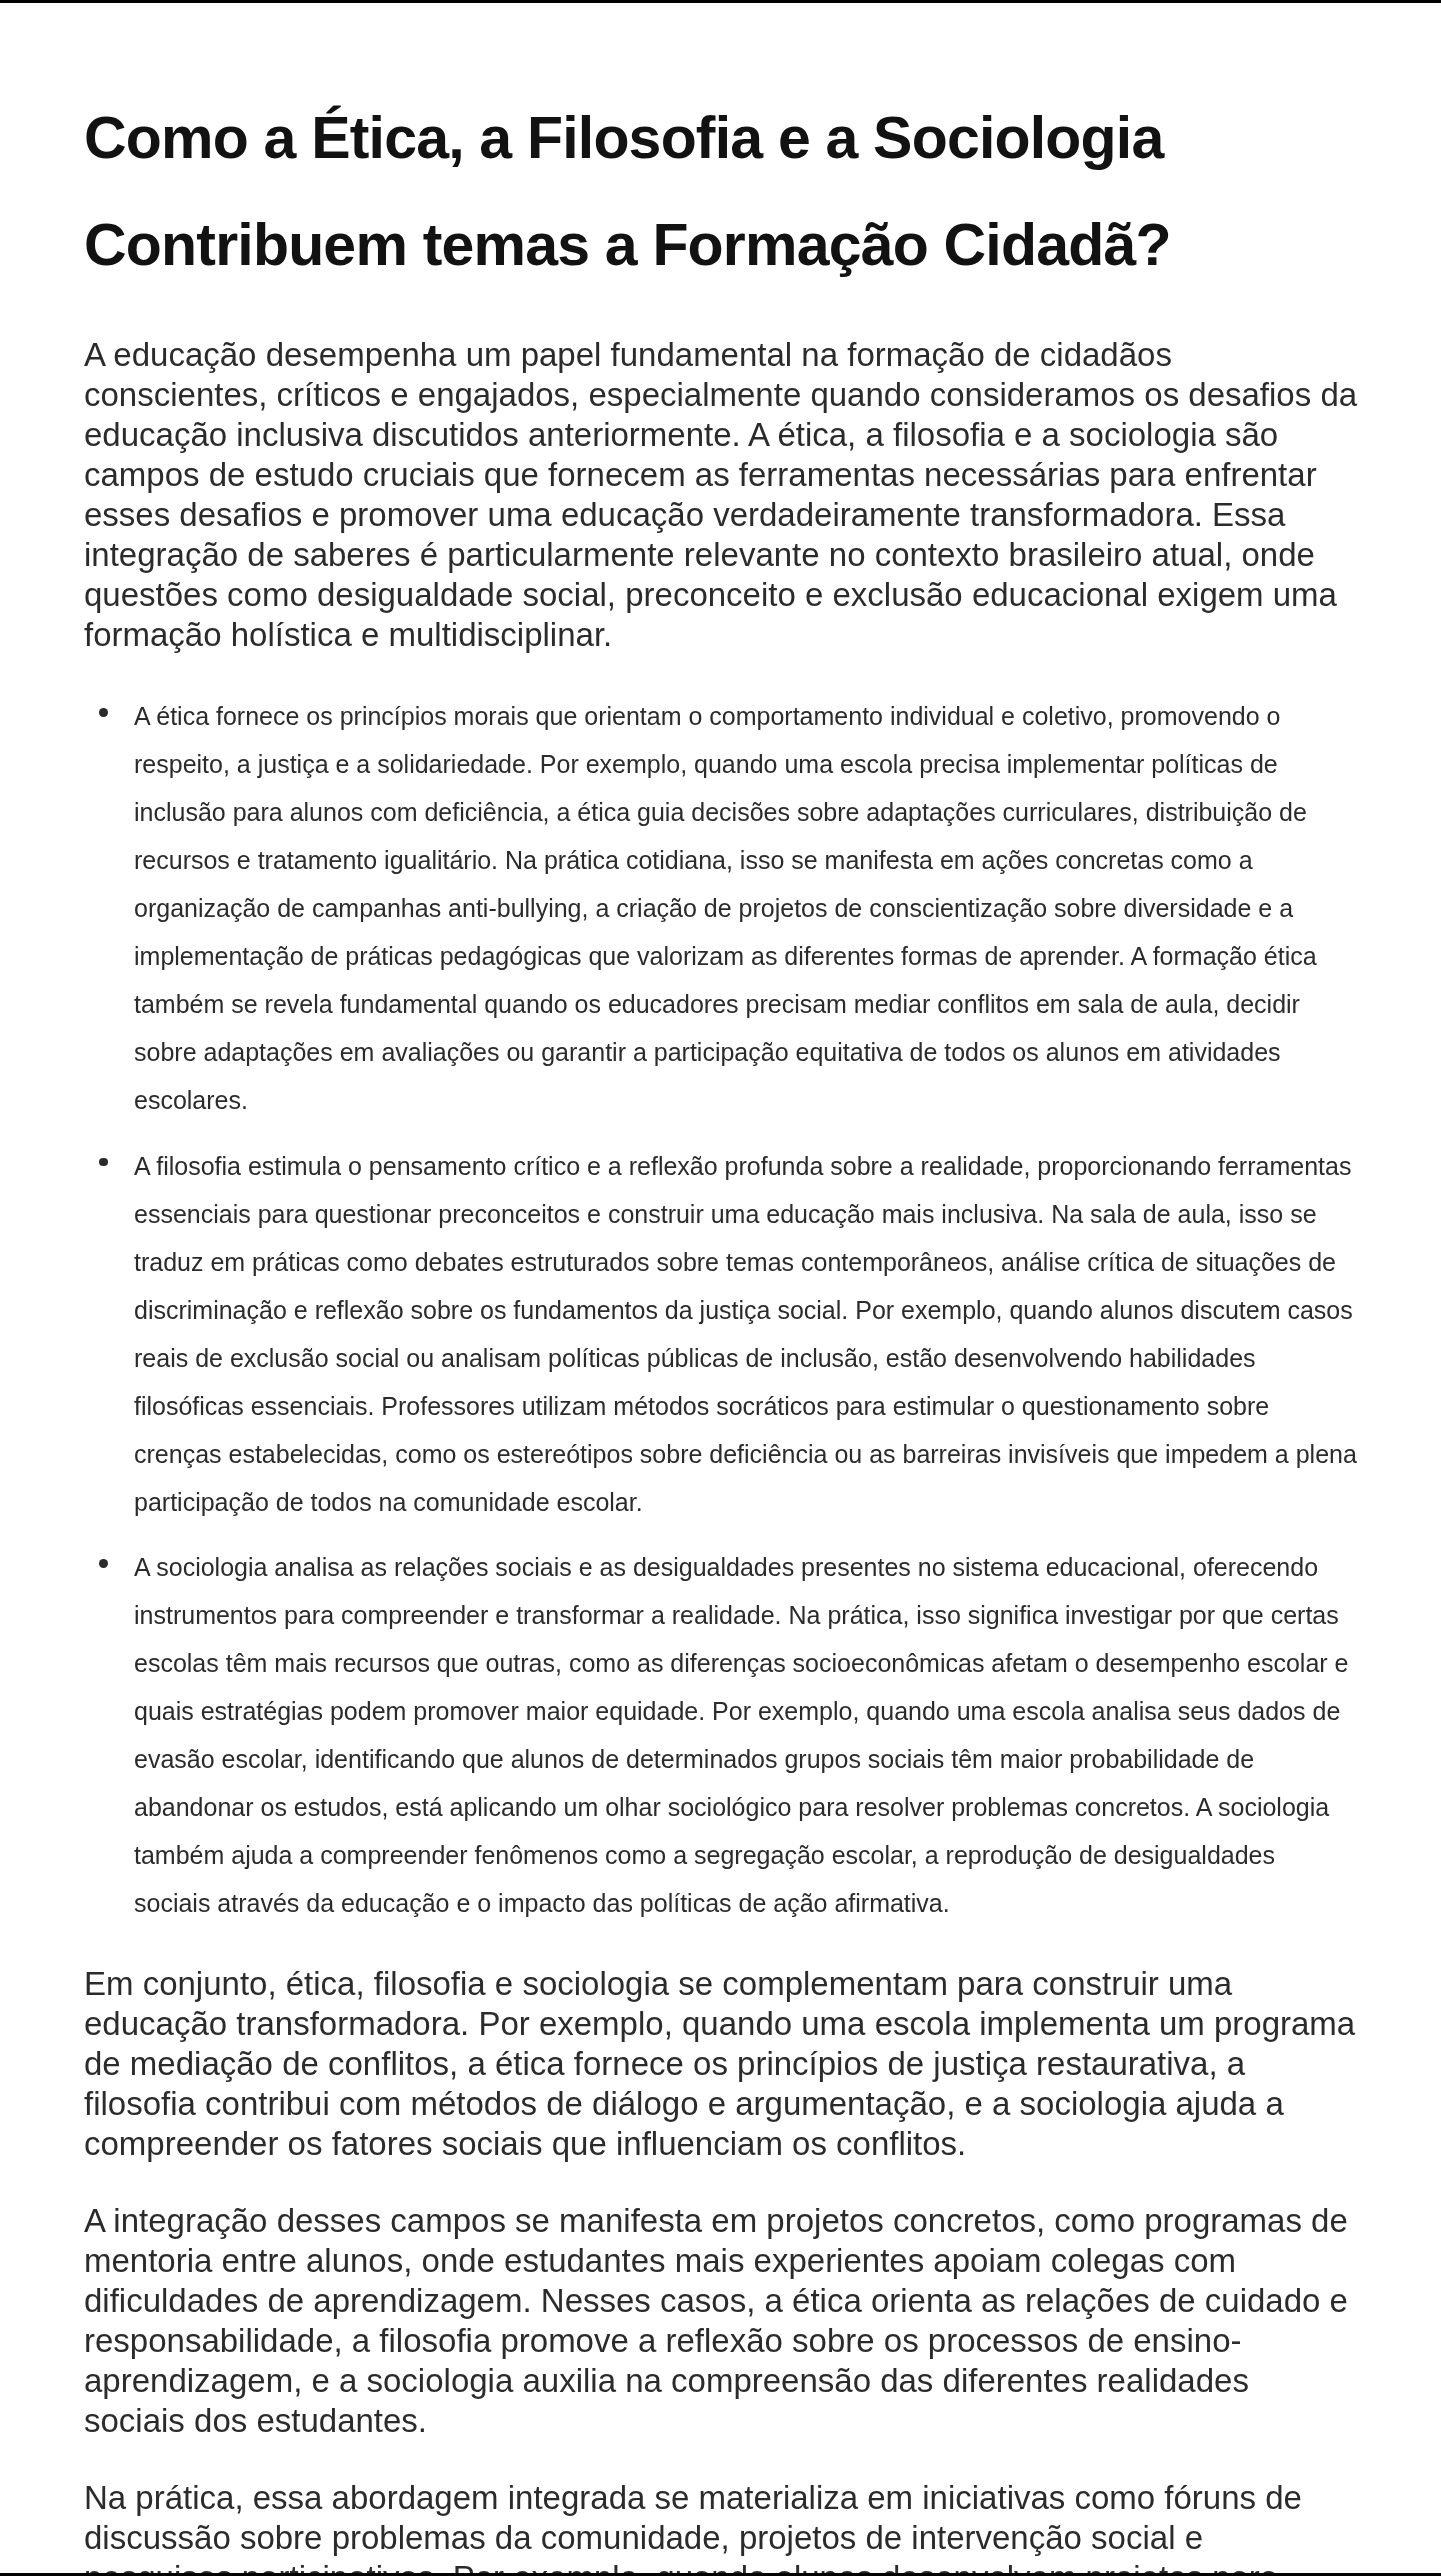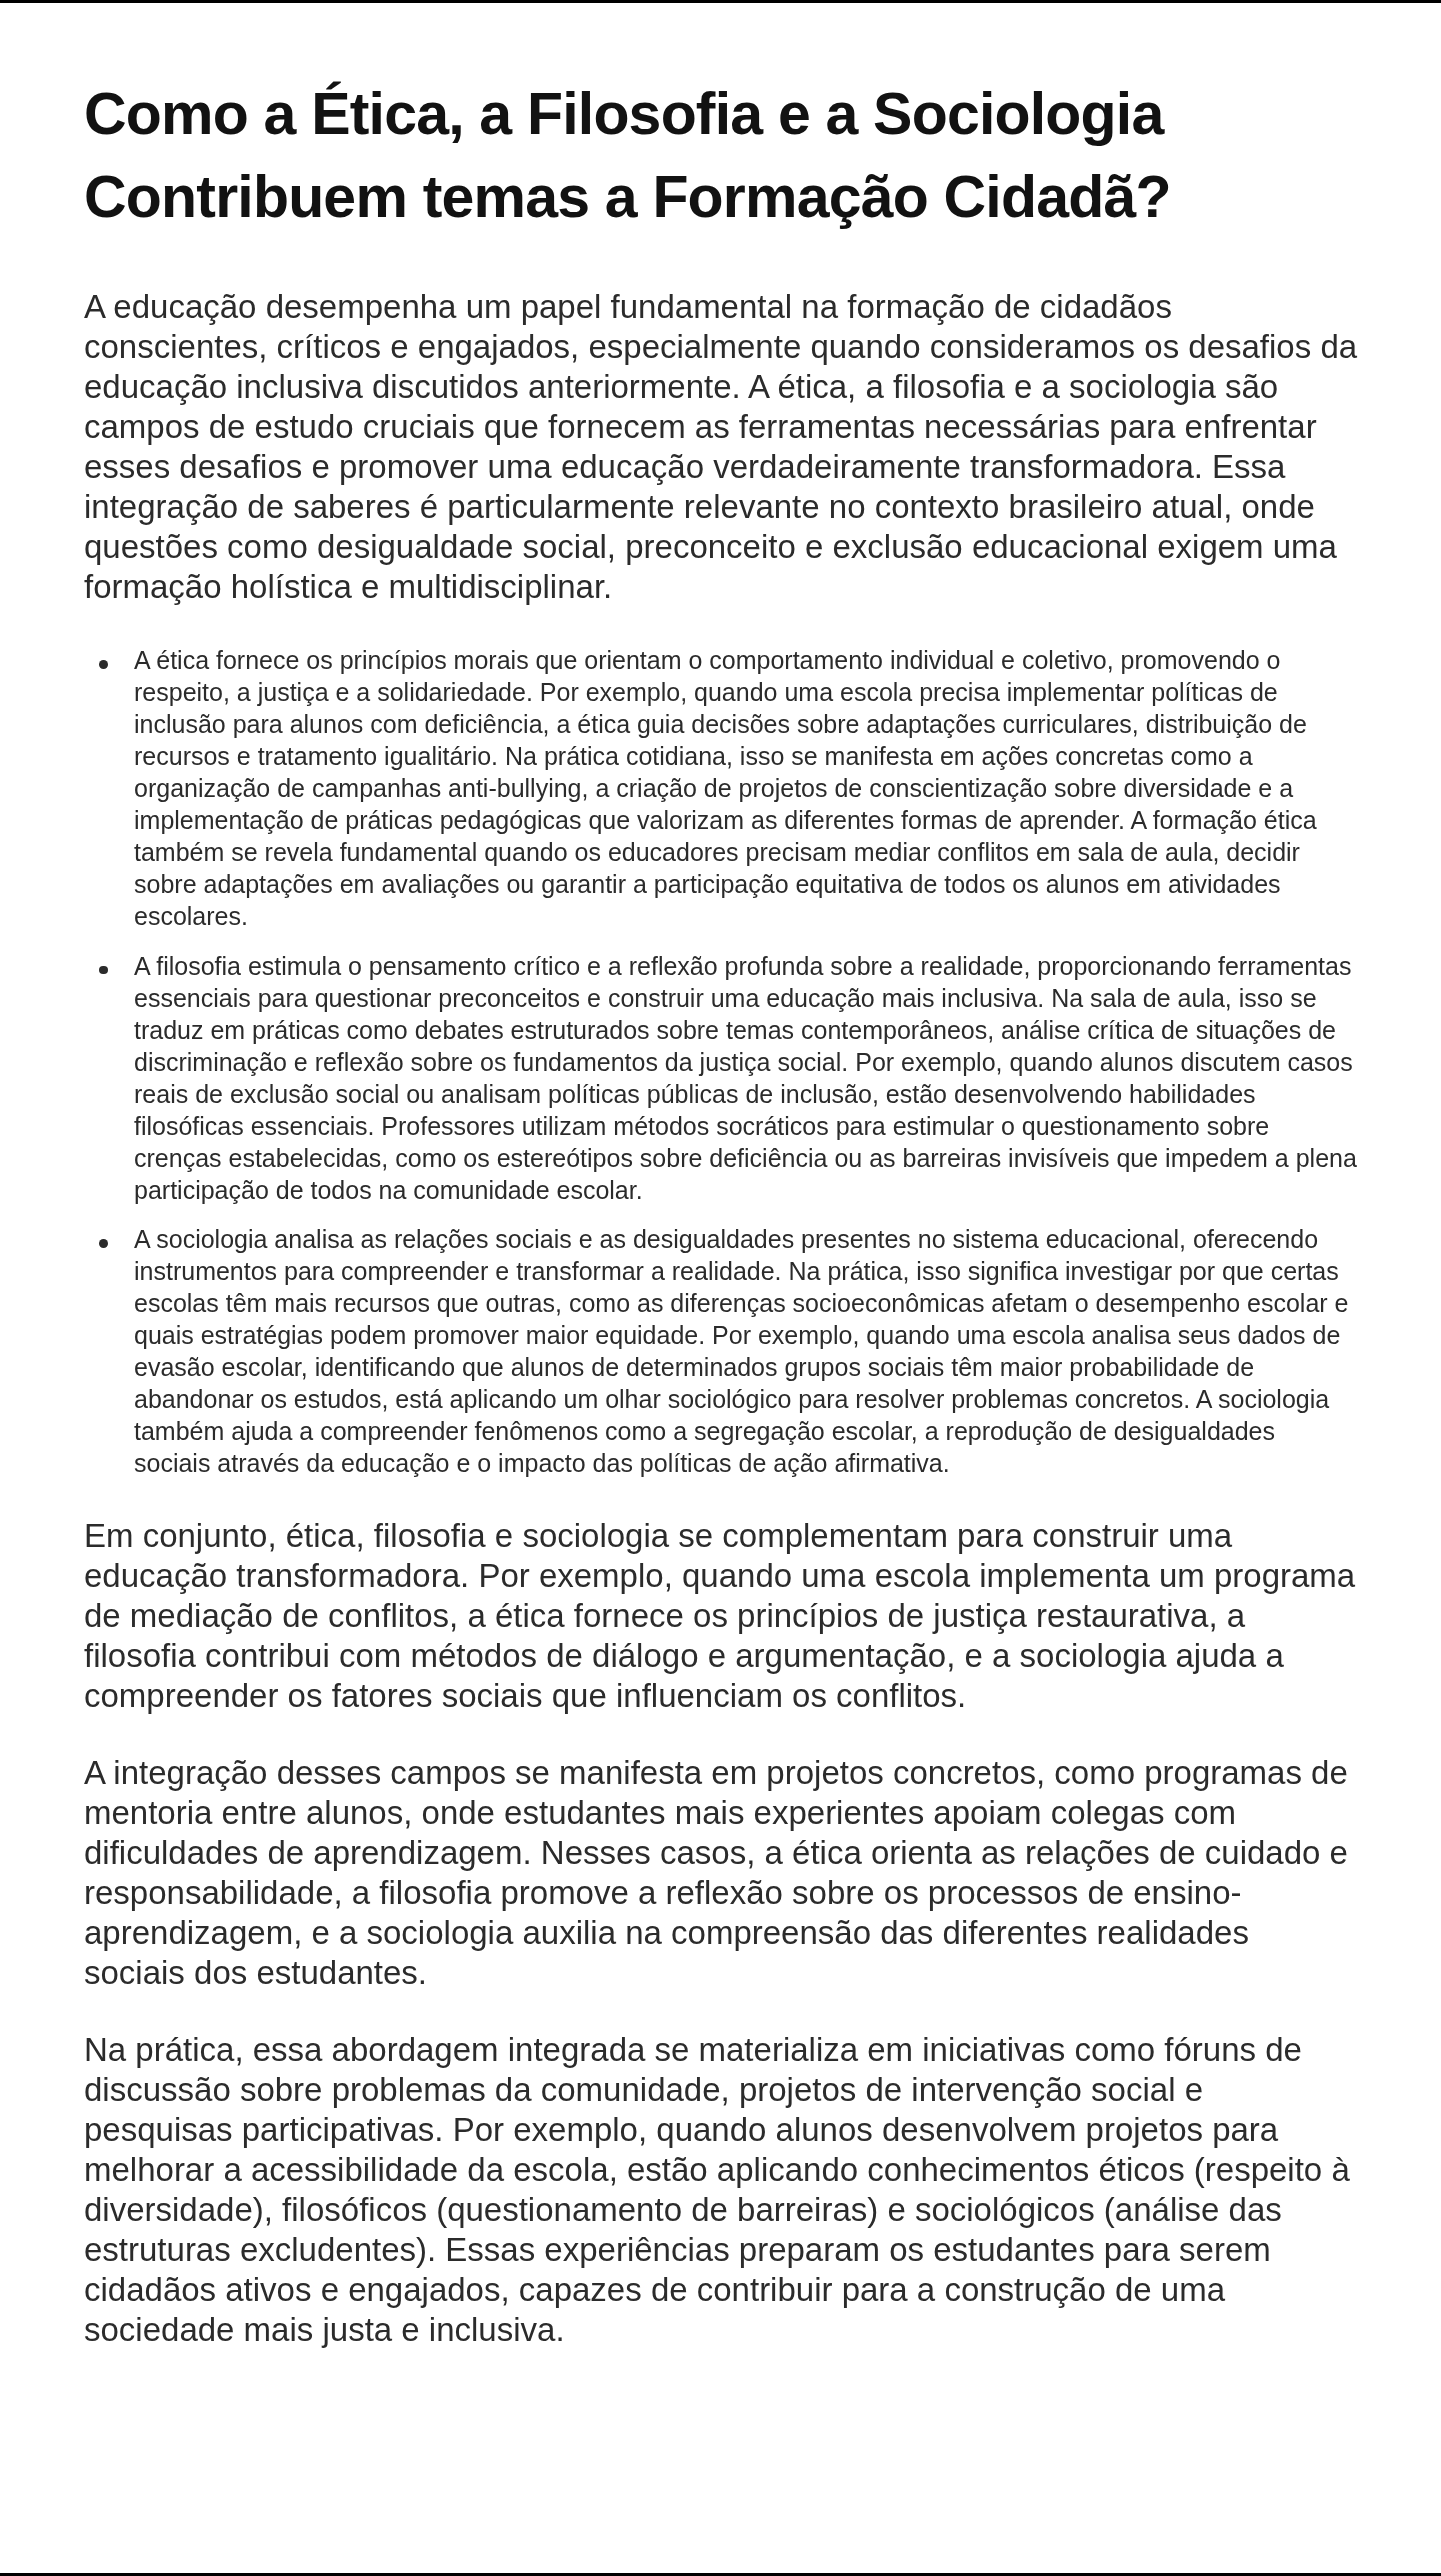--- a/index.html
+++ b/index.html
@@ -27,40 +27,41 @@
     margin: 0 0 48px 0;
     color: #121212;
     font-size: 59px;
     line-height: 83px;
     font-weight: bold;
     letter-spacing: -0.8px;
   }
   h1.doc-title .title-line {
     display: block;
     white-space: nowrap;
+    margin-top: 24px;
   }
   p.body-par {
     margin: 0 0 37px 0;
     color: #2b2b2b;
     font-size: 33px;
     line-height: 40px;
     max-width: 1274px;
   }
   ul.doc-list {
     list-style: none;
     margin: 0 0 37px 0;
     padding: 0 0 0 50px;
     max-width: 1274px;
   }
   ul.doc-list li {
     position: relative;
     margin: 0 0 17.6px 0;
     color: #2b2b2b;
     font-size: 25px;
-    line-height: 32px;
+    line-height: 48px;
   }
   ul.doc-list li:last-child {
     margin-bottom: 6px;
   }
   ul.doc-list li .bullet-dot {
     position: absolute;
     left: -35px;
     top: 16px;
     width: 8.8px;
     height: 8.8px;

